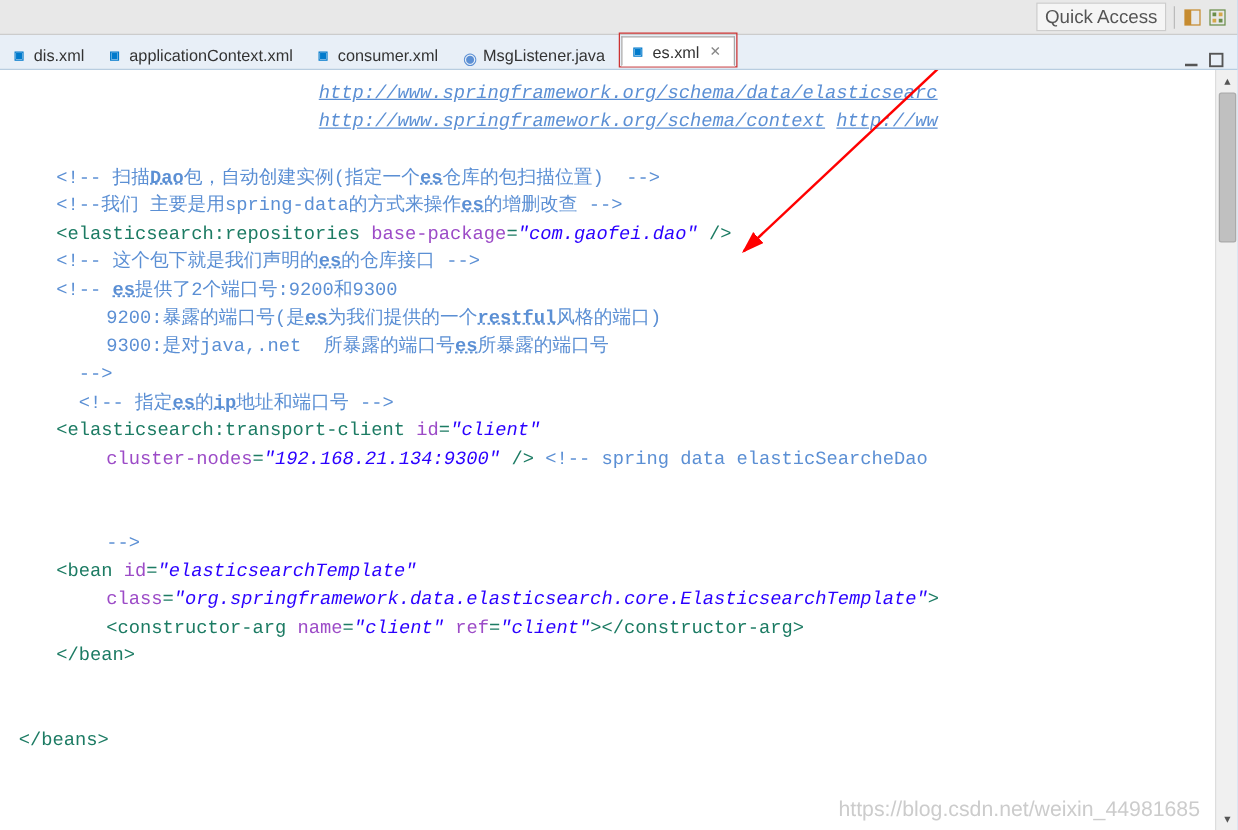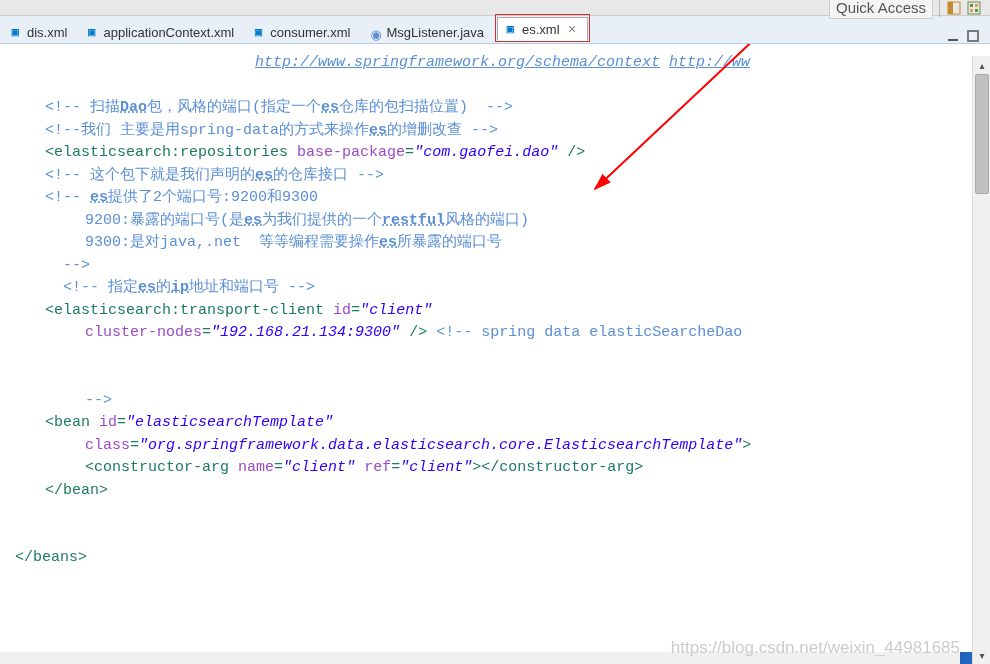--- a/index.html
+++ b/index.html
@@ -1,18 +1,18 @@
 <!DOCTYPE html>
 <html><head>
 <meta charset="utf-8">
 <style>
 * { margin: 0; padding: 0; box-sizing: border-box; }
 body { font-family: "Segoe UI", Tahoma, sans-serif; background: #f0f0f0; width: 990px; height: 664px; overflow: hidden; position: relative; }
 
-.toolbar-top { height: 16px; background: #e8e8e8; border-bottom: 1px solid #ccc; display: flex; justify-content: flex-end; align-items: center; padding: 0 8px; gap: 4px; }
+.toolbar-top { height: 28px; background: #e8e8e8; border-bottom: 1px solid #ccc; display: flex; justify-content: flex-end; align-items: center; padding: 0 8px; gap: 4px; }
 .quick-access { font-size: 15px; color: #555; padding: 2px 6px; border: 1px solid #ccc; background: #f5f5f5; }
 .tb-separator { width: 1px; height: 18px; background: #bbb; margin: 0 2px; }
 .tb-icon { width: 16px; height: 16px; display: inline-flex; align-items: center; justify-content: center; cursor: pointer; }
 .tb-icon svg { width: 14px; height: 14px; }
 
 .tabs-row { height: 28px; background: #e8eff7; display: flex; align-items: flex-end; padding-left: 2px; border-bottom: 1px solid #b8cde0; }
 .tab { display: flex; align-items: center; padding: 4px 10px 3px 8px; font-size: 13px; color: #333; border: 1px solid transparent; border-bottom: none; gap: 4px; cursor: pointer; }
 .tab.active { background: #fff; border: 1px solid #a8a8a8; border-bottom: 1px solid #fff; position: relative; top: 1px; }
 .tab-active-wrapper { border: 1px solid #cc3333; padding: 1px; position: relative; top: -1px; }
 .tab-close { font-size: 11px; color: #888; margin-left: 4px; }
@@ -101,29 +101,30 @@
     <span class="minmax-icon"><svg viewBox="0 0 14 14">
           <rect x="2" y="10" width="10" height="2" fill="#555"></rect>
         </svg></span>
     <span class="minmax-icon"><svg viewBox="0 0 14 14">
           <rect x="2" y="2" width="10" height="10" fill="none" stroke="#555" stroke-width="1.5"></rect>
         </svg></span>
   </div>
 </div>
 
 <div class="editor">
+<div class="line" style="padding-left:240px;"><span class="url">http://www.springframework.org/schema/data/elasticsearc</span></div>
 <div class="line" style="padding-left:240px;"><span class="url">http://www.springframework.org/schema/context</span> <span class="url">http://ww</span></div>
 <div class="line">&nbsp;</div>
-<div class="line indent1"><span class="comment-open">&lt;!--</span><span class="comment-txt"> 扫描</span><span class="comment-kw">Dao</span><span class="comment-txt">包，风格的端口(指定一个</span><span class="comment-kw">es</span><span class="comment-txt">仓库的包扫描位置)</span><span class="comment-close">  --&gt;</span></div>
+<div class="line indent1"><span class="comment-open">&lt;!--</span><span class="comment-txt"> 扫描</span><span class="comment-kw">Dao</span><span class="comment-txt">包，自动创建实例(指定一个</span><span class="comment-kw">es</span><span class="comment-txt">仓库的包扫描位置)</span><span class="comment-close">  --&gt;</span></div>
 <div class="line indent1"><span class="comment-open">&lt;!--</span><span class="comment-txt">我们 主要是用spring-data的方式来操作</span><span class="comment-kw">es</span><span class="comment-txt">的增删改查 </span><span class="comment-close">--&gt;</span></div>
 <div class="line indent1"><span class="tag-punct">&lt;</span><span class="tag-name">elasticsearch:repositories</span> <span class="attr-name">base-package</span><span class="tag-punct">=</span><span class="attr-val">"<span>com.gaofei.dao</span>"</span> <span class="tag-punct">/&gt;</span></div>
 <div class="line indent1"><span class="comment-open">&lt;!--</span><span class="comment-txt"> 这个包下就是我们声明的</span><span class="comment-kw">es</span><span class="comment-txt">的仓库接口 </span><span class="comment-close">--&gt;</span></div>
 <div class="line indent1"><span class="comment-open">&lt;!--</span> <span class="comment-kw">es</span><span class="comment-txt">提供了2个端口号:9200和9300</span></div>
 <div class="line indent2"><span class="comment-txt">9200:暴露的端口号(是</span><span class="comment-kw">es</span><span class="comment-txt">为我们提供的一个</span><span class="comment-kw">restful</span><span class="comment-txt">风格的端口)</span></div>
-<div class="line indent2"><span class="comment-txt">9300:是对java,.net  等等编程需要操作</span><span class="comment-kw">es</span><span class="comment-txt">所暴露的端口号</span></div>
+<div class="line indent2"><span class="comment-txt">9300:是对java,.net  所暴露的端口号</span><span class="comment-kw">es</span><span class="comment-txt">所暴露的端口号</span></div>
 <div class="line indent1">  <span class="comment-close">--&gt;</span></div>
 <div class="line indent1">  <span class="comment-open">&lt;!--</span><span class="comment-txt"> 指定</span><span class="comment-kw">es</span><span class="comment-txt">的</span><span class="comment-kw">ip</span><span class="comment-txt">地址和端口号 </span><span class="comment-close">--&gt;</span></div>
 <div class="line indent1"><span class="tag-punct">&lt;</span><span class="tag-name">elasticsearch:transport-client</span> <span class="attr-name">id</span><span class="tag-punct">=</span><span class="attr-val">"<span>client</span>"</span></div>
 <div class="line indent2"><span class="attr-name">cluster-nodes</span><span class="tag-punct">=</span><span class="attr-val">"<span>192.168.21.134:9300</span>"</span> <span class="tag-punct">/&gt;</span> <span class="comment-open">&lt;!--</span><span class="comment-txt"> spring data elasticSearcheDao </span></div>
 <div class="line">&nbsp;</div>
 <div class="line">&nbsp;</div>
 <div class="line indent2"><span class="comment-close">--&gt;</span></div>
 <div class="line indent1"><span class="tag-punct">&lt;</span><span class="tag-name">bean</span> <span class="attr-name">id</span><span class="tag-punct">=</span><span class="attr-val">"<span>elasticsearchTemplate</span>"</span></div>
 <div class="line indent2"><span class="attr-name">class</span><span class="tag-punct">=</span><span class="attr-val">"<span>org.springframework.data.elasticsearch.core.ElasticsearchTemplate</span>"</span><span class="tag-punct">&gt;</span></div>
 <div class="line indent2"><span class="tag-punct">&lt;</span><span class="tag-name">constructor-arg</span> <span class="attr-name">name</span><span class="tag-punct">=</span><span class="attr-val">"<span>client</span>"</span> <span class="attr-name">ref</span><span class="tag-punct">=</span><span class="attr-val">"<span>client</span>"</span><span class="tag-punct">&gt;&lt;/</span><span class="tag-name">constructor-arg</span><span class="tag-punct">&gt;</span></div>

